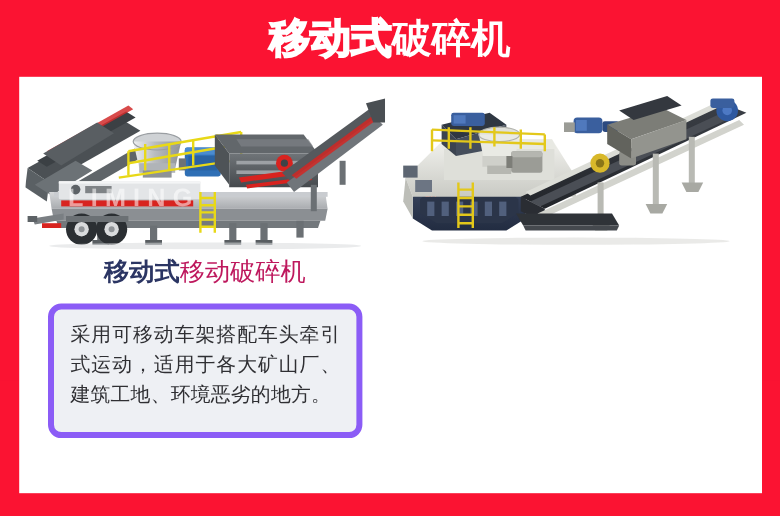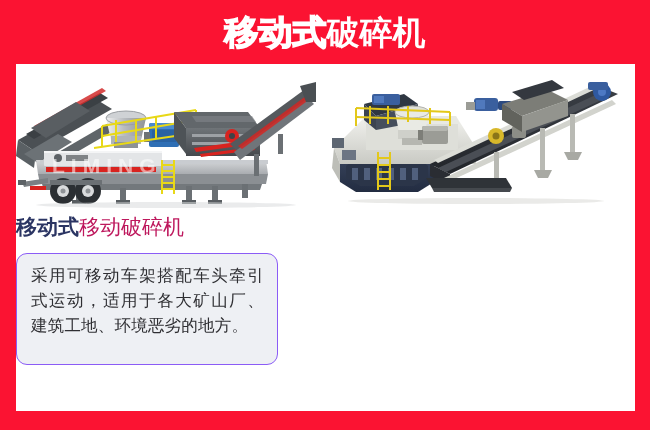--- a/index.html
+++ b/index.html
@@ -54,20 +54,21 @@
   .columns {
     position: absolute;
     left: 0; top: 0;
     width: 619px; height: 347px;
     display: flex;
   }
   .col {
     width: 50%;
     position: relative;
     display: flex; flex-direction: column;
+    align-items: center;
   }
 
   
   .photo {
     position: relative;
     width: 300px; height: 140px;
     margin-top: 4px;
     overflow: hidden;
     background: #ffffff;
   }
@@ -82,21 +83,21 @@
   }
   .cap-strong { color: #2b3563; font-weight: 700; }
   .cap-light  { color: #be185d; font-weight: 500; }
 
   
   .descbox {
     margin-top: 16px;
     width: 262px;
     min-height: 112px;
     background: #eef0f4;
-    border: 1px solid #8b5cf6;
+    border: 5px solid #8b5cf6;
     border-radius: 11px;
     padding: 9px 13px 9px 14px;
   }
   .desctext {
     color: #2f2f33;
     font-size: 16.5px;
     line-height: 25px;
     letter-spacing: 0.2px;
     text-align: justify;
     word-break: break-all;

